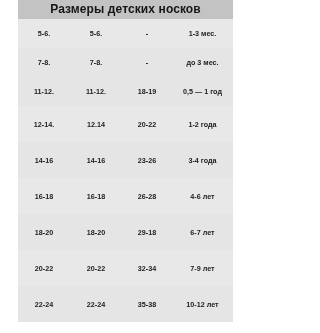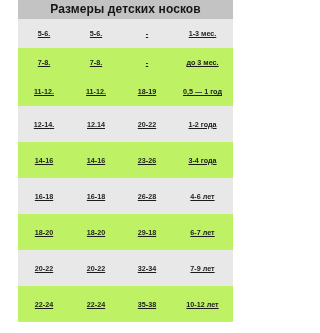--- a/index.html
+++ b/index.html
@@ -59,28 +59,27 @@
     vertical-align: top;
     padding-top: 9px;
     border-right: 1px solid #f2f2f2;
   }
   .header-row td:last-child { border-right: 0; }
 
   .data-row td {
     height: 29px;
     font-weight: bold;
     border-right: 1px solid #f4f4f4;
-    text-decoration: underline;
   }
   .data-row td:last-child { border-right: 0; }
   .data-row.short td {
     height: 36px;
   }
   .row-light td { background: #e8e8e8; }
-  .row-dark td  { background: #bef264; }
+  .row-dark td  { background: #e5e5e5; }
 
   .hdr-line { display: block; }
 </style>
 </head>
 <body>
 
 <div id="page-wrap">
 
   <table class="size-table">
     <colgroup>

